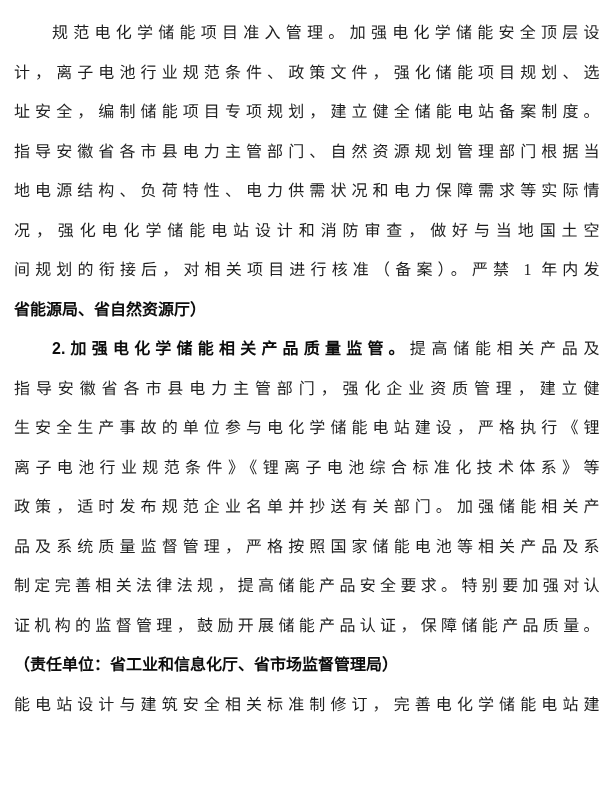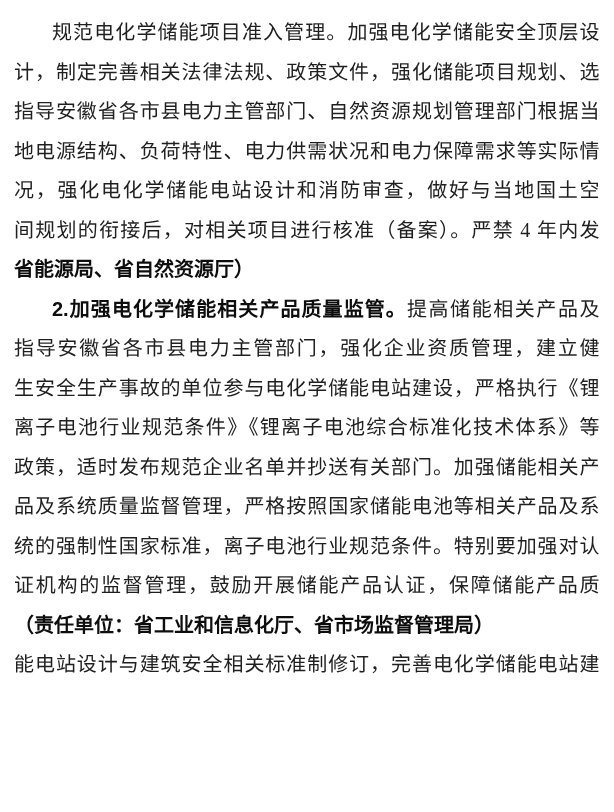--- a/index.html
+++ b/index.html
@@ -17,21 +17,21 @@
     box-sizing: border-box;
     padding: 13px 14px 0 14px;
     overflow: hidden;
   }
   .doc-body {
     width: 586px;
   }
   .line {
     height: 39.5px;
     line-height: 39.5px;
-    font-size: 20px;
+    font-size: 16px;
     font-family: "Liberation Serif", "DejaVu Serif", serif;
     color: var(--body-text, #1f1f1f);
     overflow: hidden;
     white-space: nowrap;
   }
   .line.justify {
     white-space: normal;
     text-align: justify;
     text-align-last: justify;
     text-justify: inter-character;
@@ -49,30 +49,31 @@
     color: var(--bold-text, #0d0d0d);
     letter-spacing: 0;
   }
 </style>
 </head>
 <body>
 
 <div class="page">
   <div class="doc-body">
       <div class="line justify indent"><span class="run">规范电化学储能项目准入管理。加强电化学储能安全顶层设</span></div>
-      <div class="line justify"><span class="run">计，制定完善相关法律法规、政策文件，强化储能项目规划、选</span></div>
+      <div class="line justify"><span class="run">计，离子电池行业规范条件、政策文件，强化储能项目规划、选</span></div>
+      <div class="line justify"><span class="run">址安全，编制储能项目专项规划，建立健全储能电站备案制度。</span></div>
       <div class="line justify"><span class="run">指导安徽省各市县电力主管部门、自然资源规划管理部门根据当</span></div>
       <div class="line justify"><span class="run">地电源结构、负荷特性、电力供需状况和电力保障需求等实际情</span></div>
       <div class="line justify"><span class="run">况，强化电化学储能电站设计和消防审查，做好与当地国土空</span></div>
-      <div class="line justify"><span class="run">间规划的衔接后，对相关项目进行核准（备案）。严禁 4 年内发</span></div>
+      <div class="line justify"><span class="run">间规划的衔接后，对相关项目进行核准（备案）。严禁 1 年内发</span></div>
       <div class="line"><span class="run bold">省能源局、省自然资源厅）</span></div>
       <div class="line justify indent"><span class="run bold">2.加强电化学储能相关产品质量监管。</span><span class="run">提高储能相关产品及</span></div>
       <div class="line justify"><span class="run">指导安徽省各市县电力主管部门，强化企业资质管理，建立健</span></div>
       <div class="line justify"><span class="run">生安全生产事故的单位参与电化学储能电站建设，严格执行《锂</span></div>
       <div class="line justify"><span class="run">离子电池行业规范条件》《锂离子电池综合标准化技术体系》等</span></div>
       <div class="line justify"><span class="run">政策，适时发布规范企业名单并抄送有关部门。加强储能相关产</span></div>
       <div class="line justify"><span class="run">品及系统质量监督管理，严格按照国家储能电池等相关产品及系</span></div>
-      <div class="line justify"><span class="run">统的强制性国家标准，离子电池行业规范条件。特别要加强对认</span></div>
+      <div class="line justify"><span class="run">制定完善相关法律法规，提高储能产品安全要求。特别要加强对认</span></div>
       <div class="line justify"><span class="run">证机构的监督管理，鼓励开展储能产品认证，保障储能产品质量。</span></div>
       <div class="line"><span class="run bold">（责任单位：省工业和信息化厅、省市场监督管理局）</span></div>
       <div class="line justify"><span class="run">能电站设计与建筑安全相关标准制修订，完善电化学储能电站建</span></div>
     </div>
 </div>
 
 </body></html>

